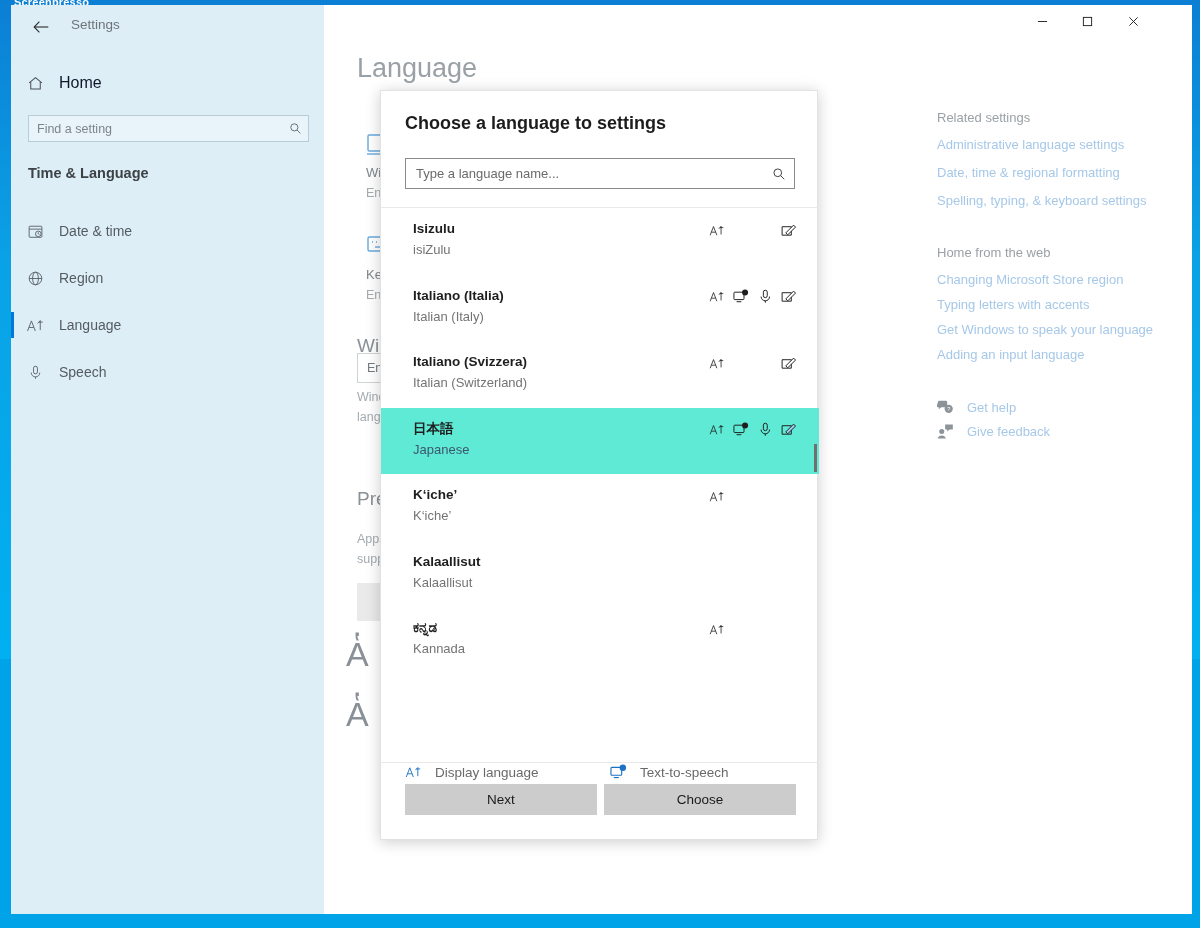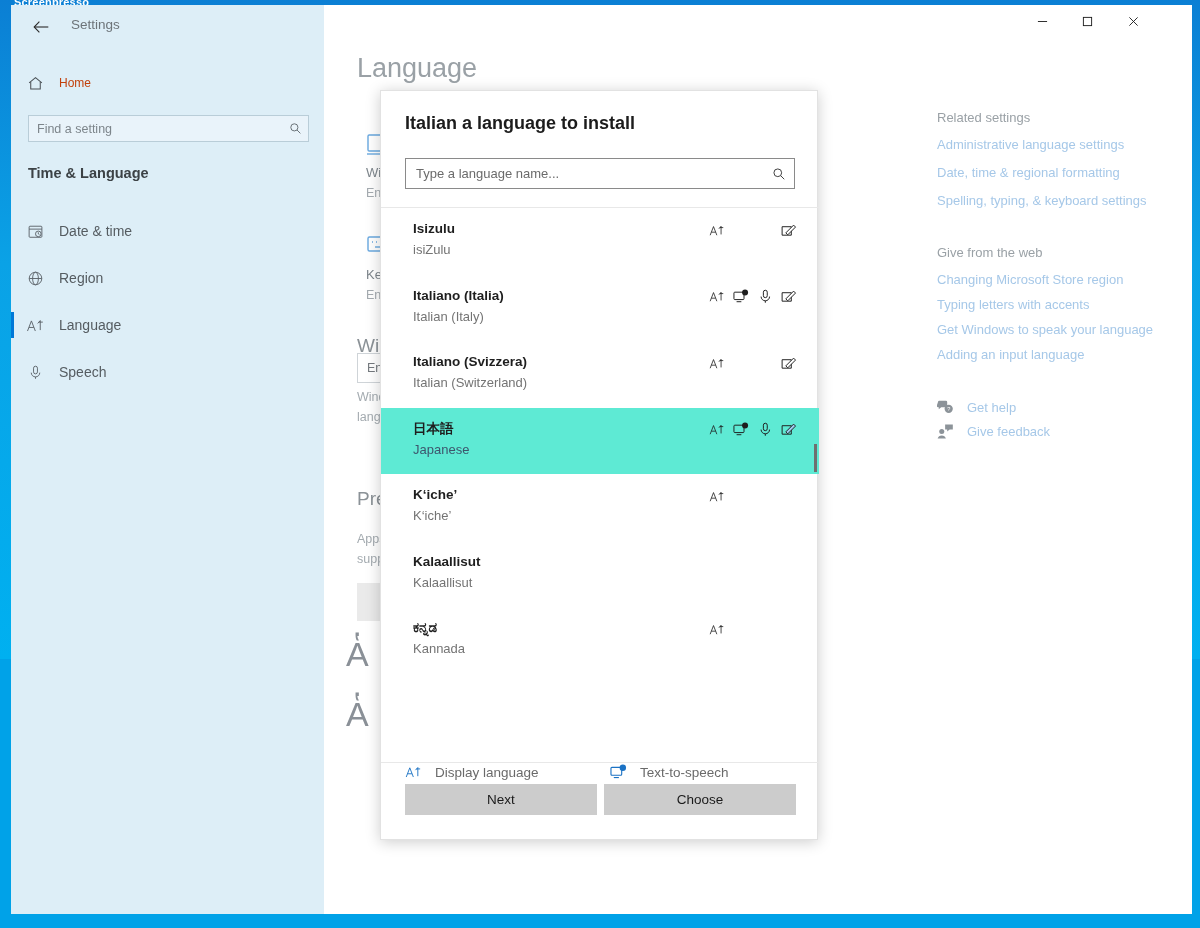--- a/index.html
+++ b/index.html
@@ -82,21 +82,21 @@
     height: 909px;
     background: #ddeef7;
   }
   #home-item {
     position: absolute;
     left: 0; top: 58px;
     width: 313px; height: 40px;
     display: flex; align-items: center;
   }
   #home-item .ic { width: 48px; display:flex; justify-content:center; }
-  #home-item .lb { font-size: 12px; color: #c2410c; }
+  #home-item .lb { font-size: 16px; color: #0f172a; }
 
   #search-box {
     position: absolute;
     left: 17px; top: 110px;
     width: 281px; height: 27px;
     background: #e9f3fa;
     border: 1px solid #b9cdd8;
     display: flex; align-items: center;
   }
   #search-input {
@@ -471,21 +471,21 @@
       <span class="bg-bigA" style="left:22px; top:690px">A̔</span>
 
       <div id="related">
         <div class="rel-head">Related settings</div>
         <a class="rel-link" href="#">Administrative language settings</a>
         <a class="rel-link" href="#">Date, time &amp; regional formatting</a>
         <a class="rel-link" href="#">Spelling, typing, &amp; keyboard settings</a>
 
         <div class="rel-gap"></div>
 
-        <div class="rel-head">Give from the web</div>
+        <div class="rel-head">Home from the web</div>
         <a class="rel-link" style="margin-bottom:10px" href="#">Changing Microsoft Store region</a>
         <a class="rel-link" style="margin-bottom:10px" href="#">Typing letters with accents</a>
         <a class="rel-link" style="margin-bottom:10px" href="#">Get Windows to speak your language</a>
         <a class="rel-link" style="margin-bottom:10px" href="#">Adding an input language</a>
 
         <div style="height:28px"></div>
 
         <div class="help-row">
           <span class="ic">
             <svg width="17" height="15" viewBox="0 0 18 16">
@@ -531,21 +531,21 @@
       <div class="wc" id="wc-close">
         <svg width="11" height="11" viewBox="0 0 12 12" stroke-width="1">
           <line x1="1.5" y1="1.5" x2="10.5" y2="10.5"></line>
           <line x1="10.5" y1="1.5" x2="1.5" y2="10.5"></line>
         </svg>
       </div>
     </div>
 
     <div id="modal">
 
-      <div id="modal-title">Italian a language to install</div>
+      <div id="modal-title">Choose a language to settings</div>
 
       <div id="lang-search">
         <input id="lang-search-input" type="text" placeholder="Type a language name..." style="">
         <span id="lang-search-icon">
           <svg width="14" height="14" viewBox="0 0 16 16" fill="none" stroke-width="1.1">
             <circle cx="6.6" cy="6.6" r="4.4"></circle>
             <line x1="9.9" y1="9.9" x2="14" y2="14"></line>
           </svg>
         </span>
       </div>

